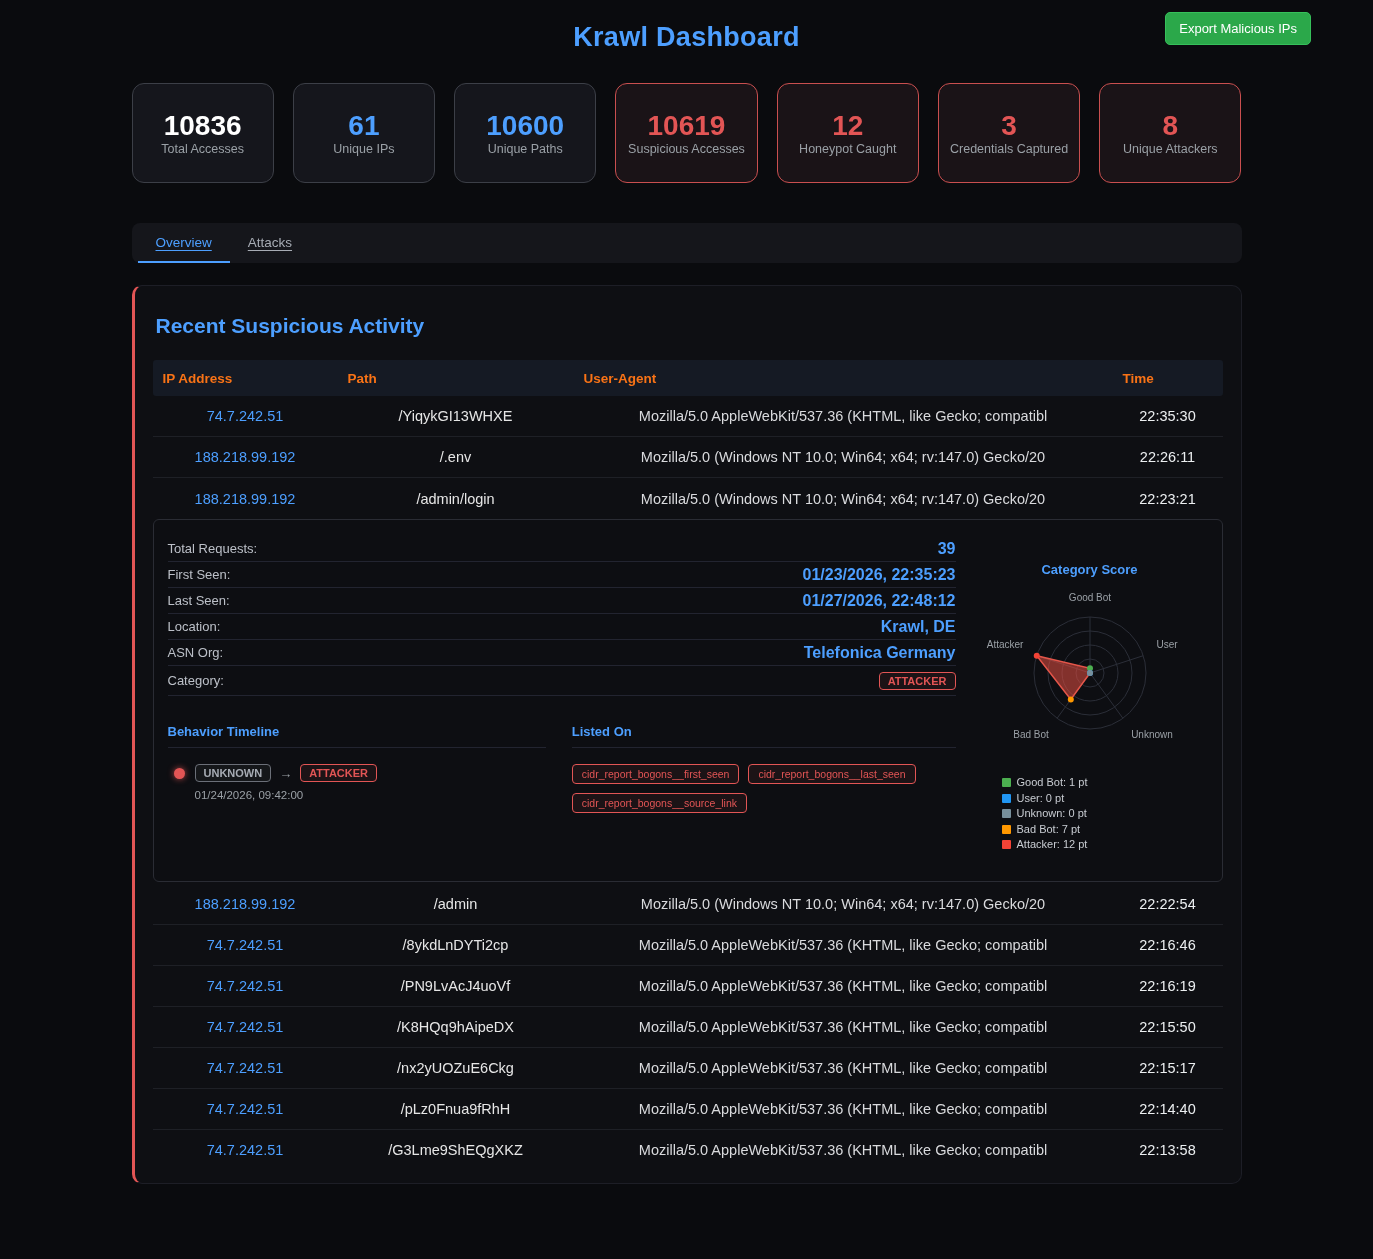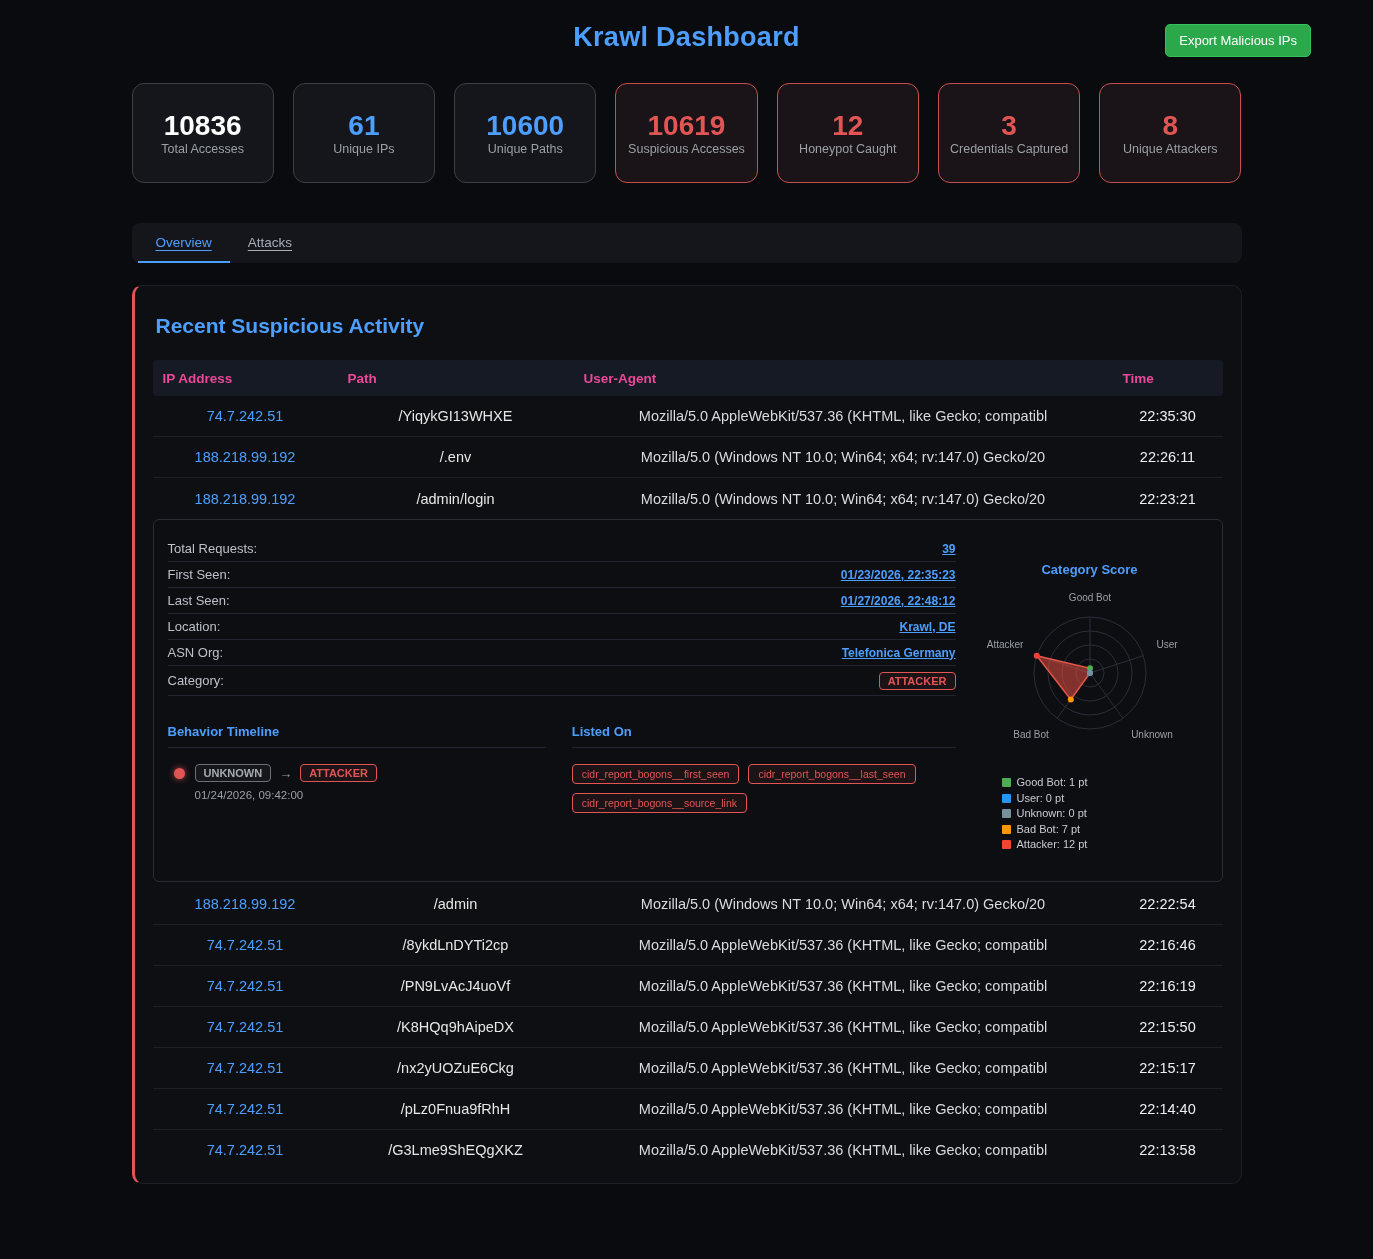--- a/index.html
+++ b/index.html
@@ -3,21 +3,21 @@
 <meta charset="utf-8">
 <style>
   * { margin:0; padding:0; box-sizing:border-box; }
   html,body { background:#0a0b0e; color:#e6e6e6; font-family:"Liberation Sans","DejaVu Sans",sans-serif; }
   .page { width:1230px; min-height:1259px; margin:0 auto; background:#0a0b0e; }
   .wrap { padding:0 60px; }
 
   
   .hdr { position:relative; padding:22px 0 18px; }
   .hdr h1 { text-align:center; color:#4d9fff; font-size:27px; font-weight:bold; letter-spacing:.3px; }
-  .export-btn { position:absolute; right:62px; top:24px; background:#2ba84a; color:#fff; border:1px solid #36c05a;
+  .export-btn { position:absolute; right:62px; top:12px; background:#2ba84a; color:#fff; border:1px solid #36c05a;
     font-size:13px; padding:8px 13px; border-radius:5px; cursor:pointer; font-family:inherit; }
 
   
   .stats-row { display:flex; gap:19px; margin-top:12px; }
   .stat-card { flex:1; background:#15161c; border:1px solid #3c3f47; border-radius:12px; height:100px;
     display:flex; flex-direction:column; align-items:center; justify-content:center; }
   .stat-card .stat-value { font-size:28px; font-weight:bold; color:#ffffff; }
   .stat-card.info .stat-value { color:#4d9fff; }
   .stat-card.danger { border-color:#c94f4f; background:#1a1317; }
   .stat-card.danger .stat-value { color:#e25555; }
@@ -31,36 +31,36 @@
 
   
   .panel { margin-top:22px; margin-bottom:14px; background:#0e0f13; border:1px solid #1d1e26; border-left:3px solid #e25555;
     border-radius:10px; padding:20px 18px 12px 18px; }
   .panel h2 { color:#4d9fff; font-size:21px; font-weight:bold; margin:8px 0 22px 3px; }
 
   
   .tbl { width:100%; }
   .tbl-head, .trow { display:grid; grid-template-columns:185px 236px 1fr 110px; align-items:center; }
   .tbl-head { background:#151a24; height:36px; border-radius:3px; }
-  .tbl-head .c { color:#ec4899; font-weight:bold; font-size:13.5px; }
+  .tbl-head .c { color:#f97316; font-weight:bold; font-size:13.5px; }
   .c { padding:0 10px; font-size:14.5px; white-space:nowrap; overflow:hidden; }
   .trow { height:41px; border-bottom:1px solid #1e2026; cursor:pointer;text-align:center; }
   .trow:last-child { border-bottom:none; }
   .trow .ua { color:#d9dadd; }
   .trow .time { color:#eceff1; }
   .ip-link { color:#4d9fff; text-decoration:underline; text-underline-offset:3px; cursor:pointer; }
 
   
   .detail { border:1px solid #2a2c34; background:#0d0e12; border-radius:6px; margin:0 0 2px 0; padding:16px 16px 28px 14px;
     display:flex; gap:18px;justify-content:center; }
   .detail-left { flex:1; min-width:0; }
   .field-row { display:flex; justify-content:space-between; align-items:center; height:26px; border-bottom:1px solid #222430;
     font-size:13px; }
   .field-row .f-label { color:#bcc0c8; }
-  .field-row .f-value { color:#4d9fff; font-weight:bold; font-size:12px;text-decoration:underline; }
+  .field-row .f-value { color:#4d9fff; font-weight:bold; font-size:16px; }
   .badge { display:inline-block; border:1px solid; border-radius:4px; padding:2px 8px; font-size:11px; font-weight:bold; }
   .badge-red { color:#e25555; border-color:#e25555; background:rgba(226,85,85,.07); }
   .badge-gray { color:#a7acb4; border-color:#6b6f78; background:rgba(160,165,175,.06); }
   .category-row { height:30px; }
 
   .detail-bottom { display:flex; margin-top:28px; gap:26px; }
   .bt-col { flex:0 0 48%; }
   .lo-col { flex:1; }
   .sub-h { color:#4d9fff; font-size:13px; font-weight:bold; padding-bottom:8px; border-bottom:1px solid #222430; margin-bottom:16px; }
   .timeline-item { display:flex; gap:10px; margin-left:6px; }

